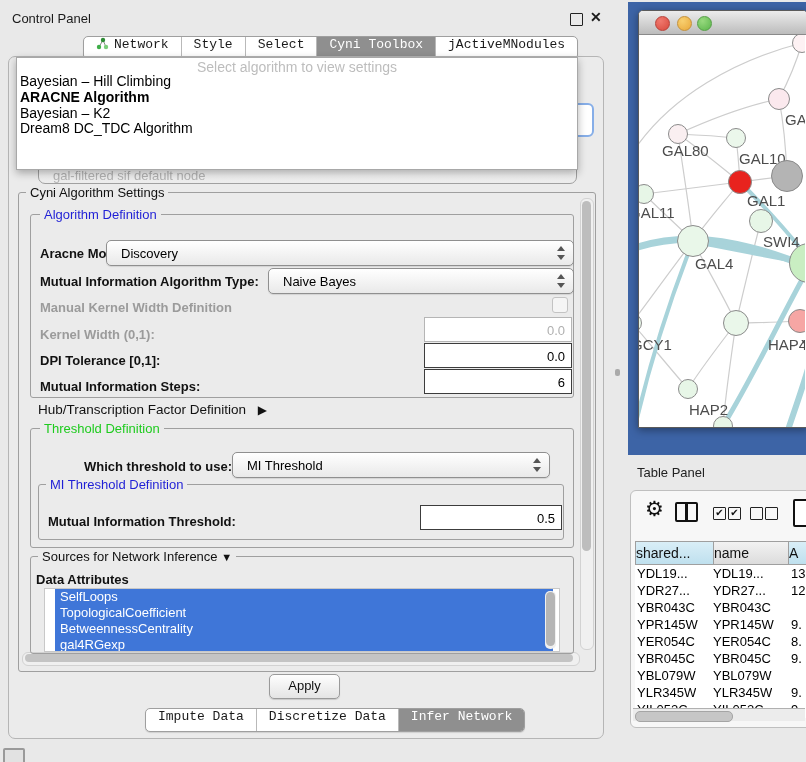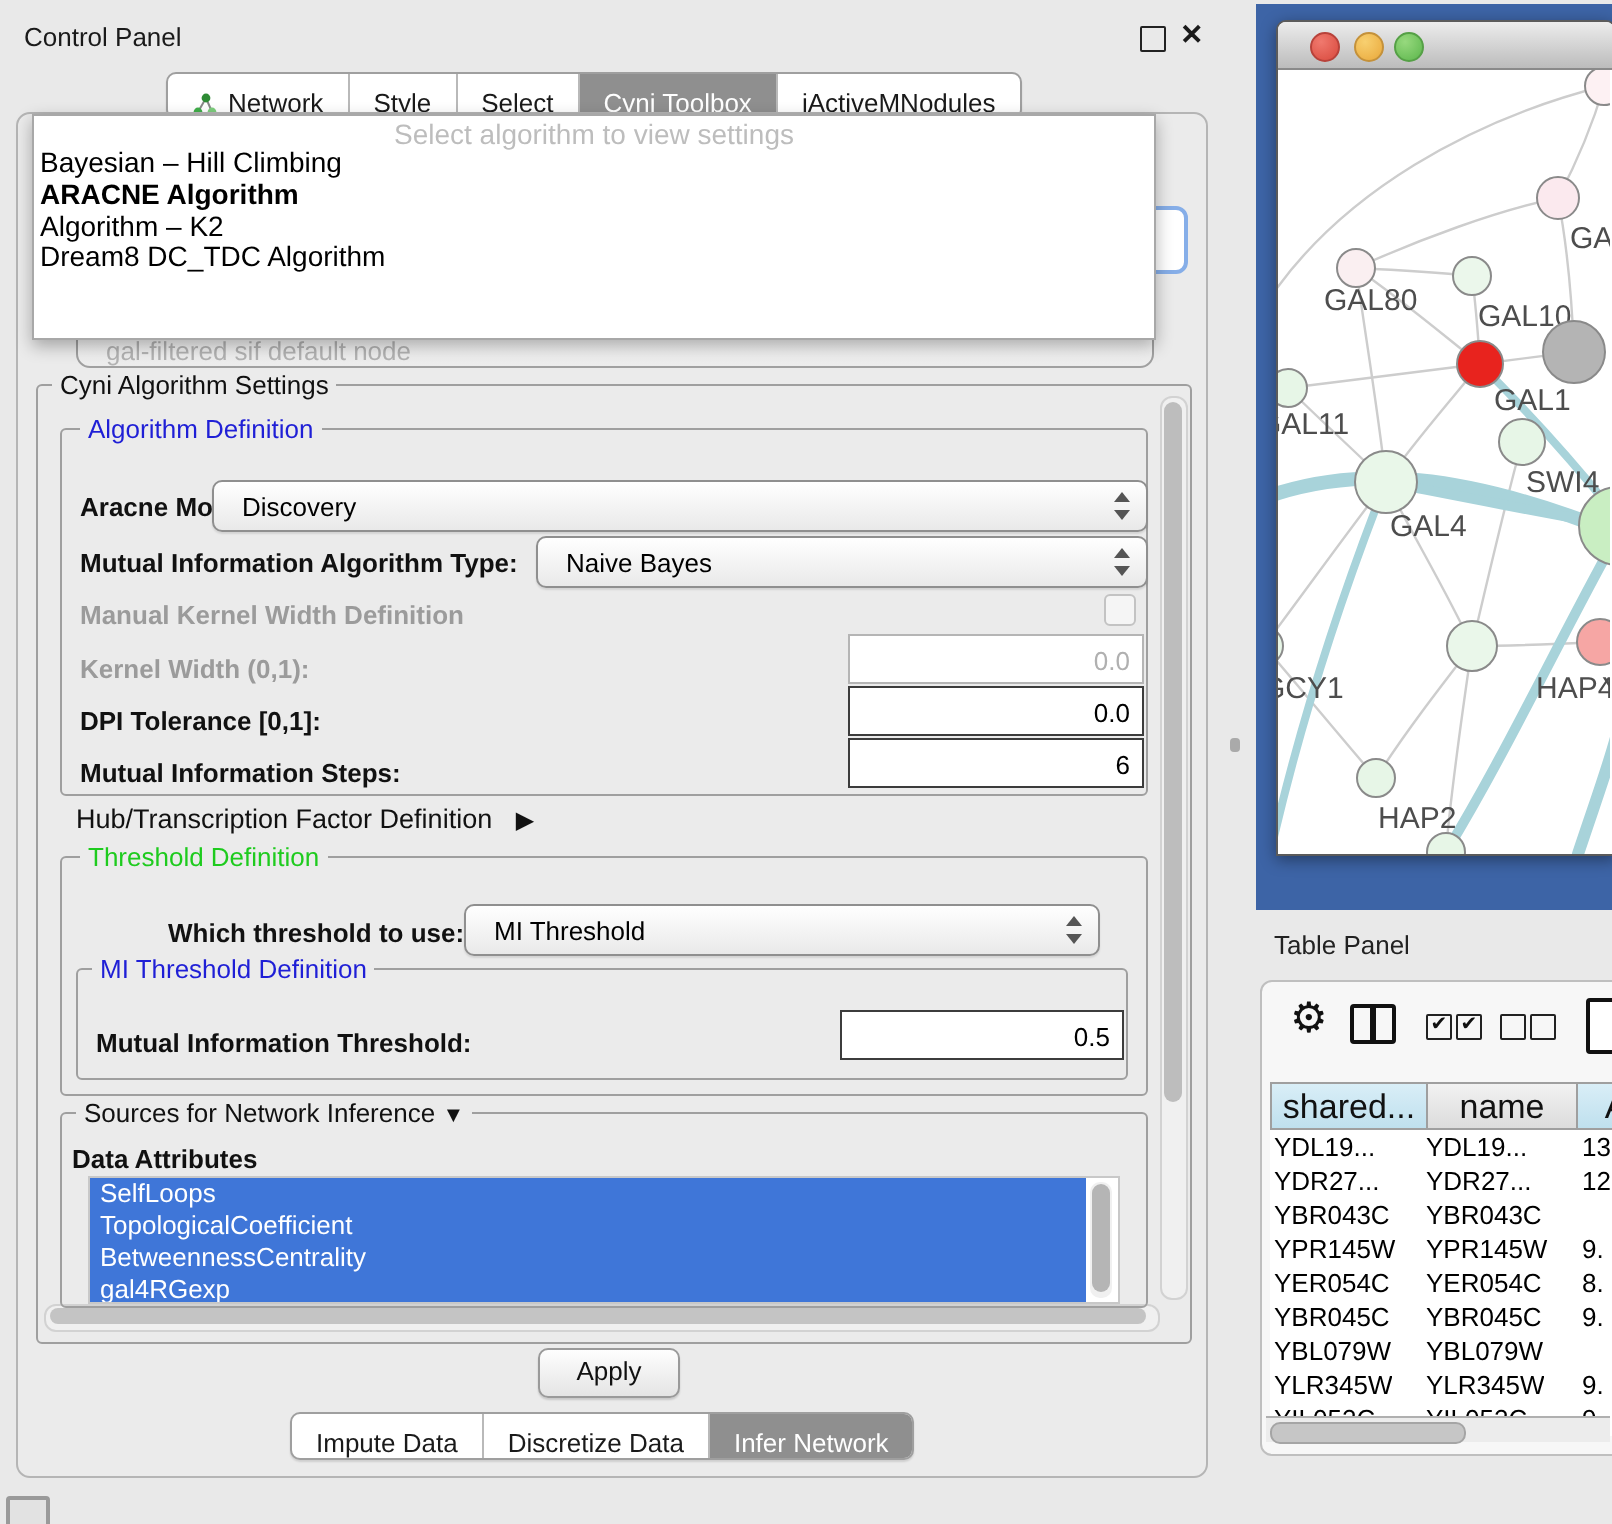--- a/index.html
+++ b/index.html
@@ -3,21 +3,21 @@
 <meta charset="utf-8">
 <style>
   html,body{margin:0;padding:0;}
   body{width:806px;height:762px;background:#e9e9e9;font-family:"Liberation Sans",sans-serif;position:relative;overflow:hidden;}
   .abs{position:absolute;}
   
   #cp-title{left:12px;top:11px;font-size:13px;color:#1a1a1a;}
   #cp-float{left:570px;top:13px;width:11px;height:11px;border:1.6px solid #222;border-radius:1px;}
   #cp-close{left:590px;top:9px;font-size:14px;font-weight:bold;color:#1a1a1a;}
   .segbar{display:inline-flex;background:#fff;border:1px solid #9f9f9f;border-radius:5px;overflow:hidden;height:22px;box-shadow:0 1px 1px rgba(0,0,0,.12);}
-  .seg{display:flex;align-items:flex-end;padding:0 12px;font-size:13px;color:#1a1a1a;border-left:1px solid #b9b9b9;white-space:nowrap;}
+  .seg{display:flex;align-items:flex-start;padding:0 12px;font-size:13px;color:#1a1a1a;border-left:1px solid #b9b9b9;white-space:nowrap;font-family:Liberation Mono, monospace;}
   .seg:first-child{border-left:none;}
   .seg.sel{background:#8f8f8f;color:#fff;}
   #cp-body{left:8px;top:56px;width:594px;height:681px;background:#ebebeb;border:1px solid #b5b5b5;border-radius:7px;}
   
   #algo-popup{left:16px;top:57px;width:560px;height:111px;background:#fff;border:1px solid #a8a8a8;box-shadow:0 3px 8px rgba(0,0,0,.3);z-index:40;}
   #algo-ph{left:0;top:1px;width:100%;text-align:center;font-size:14px;color:#bdbdbd;}
   #algo-options{left:0;top:16px;width:100%;}
   .opt{font-size:14px;line-height:15.8px;padding-left:3px;color:#000;white-space:nowrap;}
   .opt.hl{font-weight:bold;}
   #combo-behind{left:38px;top:152px;width:537px;height:30px;border:1px solid #a0a0a0;border-radius:7px;background:linear-gradient(#ffffff,#ececec);z-index:30;}
@@ -36,39 +36,39 @@
   .combo .arr{position:absolute;right:7px;top:4px;width:9px;height:16px;}
   .arr .up{position:absolute;left:0;top:1px;width:0;height:0;border-left:4.5px solid transparent;border-right:4.5px solid transparent;border-bottom:5px solid #555;}
   .arr .dn{position:absolute;left:0;bottom:1px;width:0;height:0;border-left:4.5px solid transparent;border-right:4.5px solid transparent;border-top:5px solid #555;}
   .tfield{background:#fff;height:23px;font-size:13px;text-align:center;}
   .tfield span{position:absolute;right:6px;top:5px;}
   .tf-on{border:1.5px solid #3c3c3c;color:#000;}
   .tf-off{border:1px solid #b5b5b5;color:#b0b0b0;}
   .vscroll{background:#f0f0f0;border:1px solid #d2d2d2;border-radius:6px;}
   .vthumb{position:absolute;left:1px;width:9px;background:#bdbdbd;border-radius:5px;}
   #attr-list{background:#fff;border:1px solid #c8c8c8;overflow:hidden;}
-  .attr-item{height:16px;line-height:16px;background:#3f76d8;color:#fff;font-size:13px;padding-left:5px;width:493px;}
+  .attr-item{height:16px;line-height:16px;background:#3f76d8;color:#fff;font-size:13px;padding-left:5px;width:493px;margin-left:10px;}
   #apply-btn{left:269px;top:674px;width:69px;height:23px;background:linear-gradient(#fefefe,#e4e4e4);border:1px solid #9a9a9a;border-radius:5px;font-size:13px;color:#111;text-align:center;line-height:22px;box-shadow:0 1px 1px rgba(0,0,0,.15);}
   
   #blue-bg{left:628px;top:2px;width:178px;height:453px;background:#3d64a6;}
   #net-win{left:638px;top:10px;width:168px;height:416px;border:1px solid #5b5b5b;border-radius:5px 5px 0 0;background:#fff;overflow:hidden;box-shadow:0 2px 8px rgba(0,0,0,.4);}
   #net-title{left:0;top:0;width:100%;height:23px;background:linear-gradient(#ececec,#bcbcbc);border-bottom:1px solid #8a8a8a;}
   .tl{position:absolute;top:5px;width:13px;height:13px;border-radius:50%;}
   #net-canvas{left:0;top:24px;width:166px;height:392px;background:#fff;overflow:hidden;}
   .node{position:absolute;border:1.5px solid #8a8a8a;border-radius:50%;box-sizing:border-box;}
   .nlabel{position:absolute;font-size:15px;color:#4d4d4d;white-space:nowrap;}
   
   #tp-title{left:637px;top:465px;font-size:13px;color:#222;}
   #tp-box{left:630px;top:490px;width:176px;height:236px;background:#f7f7f7;border:1px solid #bfbfbf;border-radius:6px 0 0 6px;overflow:hidden;}
   .gear{font-size:21px;color:#111;}
   .colicon{width:19px;height:16px;border:2.5px solid #111;border-radius:2px;}
   .colicon div{position:absolute;left:8px;top:0;width:2.5px;height:16px;background:#111;}
   .cb{width:11px;height:11px;border:1.6px solid #222;border-radius:1px;font-size:10px;line-height:10px;text-align:center;color:#111;}
   .pageicon{width:18px;height:24px;border:2.5px solid #111;border-radius:2px;background:#fff;}
-  .th{position:absolute;top:0;height:24px;border:1px solid #9f9f9f;box-sizing:border-box;text-align:center;font-size:17px;color:#111;line-height:23px;}
+  .th{position:absolute;top:0;height:24px;border:1px solid #9f9f9f;box-sizing:border-box;font-size:14px;color:#111;line-height:23px;}
   .th-blue{background:linear-gradient(#d9eef7,#bfe0ee);}
   .th-gray{background:linear-gradient(#f2f2f2,#dcdcdc);}
   .trow{position:absolute;left:0;width:100%;height:17px;font-size:13px;color:#000;}
   .tc{position:absolute;top:1px;white-space:nowrap;overflow:hidden;}
   #tbl-hscroll{background:#ececec;border-top:1px solid #b0b0b0;}
   #tbl-hthumb{position:absolute;left:2px;top:1.5px;width:96px;height:9px;background:#c6c6c6;border:1px solid #a5a5a5;border-radius:5px;}
   .tri{display:inline-block;color:#111;}
   #grip{left:3px;top:748px;width:18px;height:16px;border:2px solid #9a9a9a;border-radius:2px;background:#e2e2e2;}
   #split-dot{left:615px;top:369px;width:5px;height:7px;background:#aaa;border-radius:2px;}
 </style>
@@ -111,21 +111,21 @@
 <div class="abs" id="focus-sliver"></div>
 <div class="abs" id="combo-behind">
   <span>gal-filtered sif default node</span>
 </div>
 
 <div class="abs" id="algo-popup">
   <div class="abs" id="algo-ph">Select algorithm to view settings</div>
   <div class="abs" id="algo-options">
       <div class="opt">Bayesian – Hill Climbing</div>
       <div class="opt hl">ARACNE Algorithm</div>
-      <div class="opt">Algorithm – K2</div>
+      <div class="opt">Bayesian – K2</div>
       <div class="opt">Dream8 DC_TDC Algorithm</div>
     </div>
 </div>
 
 <div class="abs grp" style="left:18px;top:192px;width:576px;height:478px;"></div>
 <div class="abs grp-title t-black" style="left:26px;top:185px;">Cyni Algorithm Settings</div>
 
 <div class="abs vscroll" style="left:580px;top:198px;width:12px;height:450px;">
   <div class="vthumb" style="top:2px;height:350px;"></div>
 </div>

